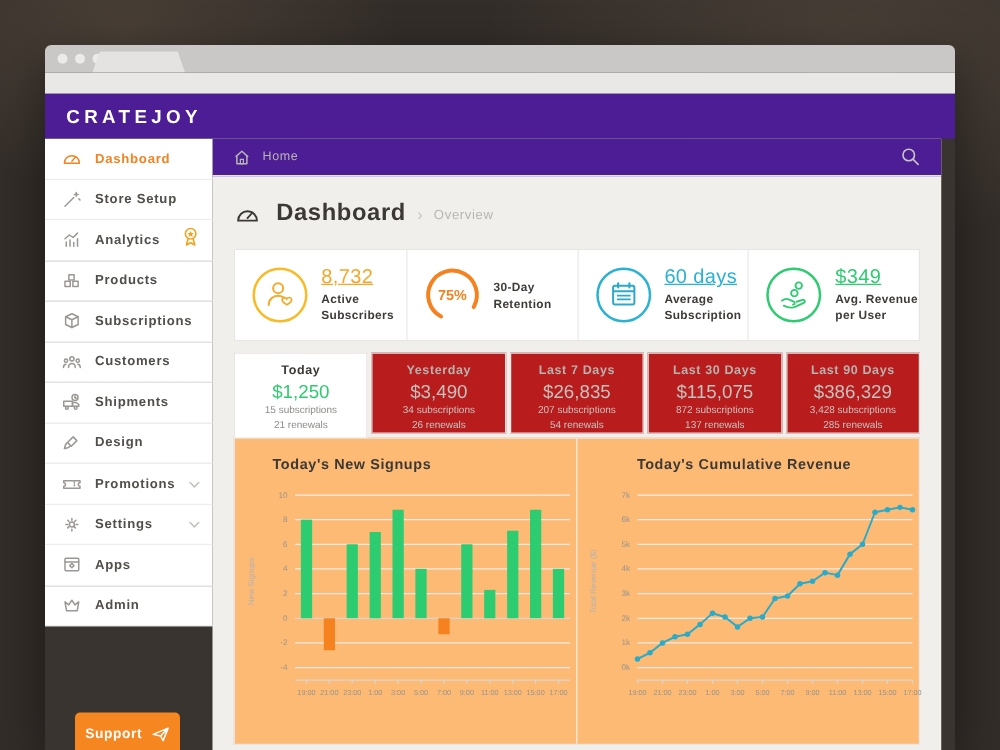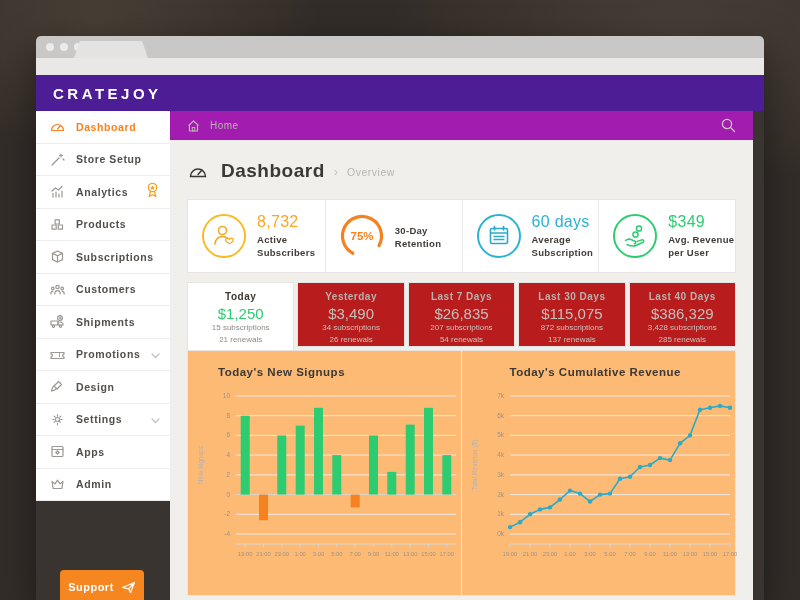--- a/index.html
+++ b/index.html
@@ -43,39 +43,39 @@
   .side-item.active .si-label { color:#f5821f; }
   .side-icon { stroke:#9b9793; fill:none; stroke-width:1.2; stroke-linecap:round; stroke-linejoin:round; }
   .side-item.active .side-icon { stroke:#f5821f; }
   .side-right { position:absolute; right:10px; top:50%; transform:translateY(-50%); }
   .support-btn { position:absolute; left:24px; top:459px; width:84px; height:34px; background:#f6861f;
     border-radius:4px; display:flex; align-items:center; justify-content:center; gap:7px; cursor:pointer; }
   .support-label { color:#fff; font-size:11px; font-weight:bold; letter-spacing:.5px; }
 
   
   .content { position:absolute; left:134px; right:11px; top:0; bottom:0; background:#f1efec; overflow:hidden; }
-  .breadcrumb-bar { height:30px; background:#a21caf; border-bottom:1px solid #e7e5e2;
+  .breadcrumb-bar { height:30px; background:#4c1d95; border-bottom:1px solid #e7e5e2;
     display:flex; align-items:center; padding:0 16px; }
   .bc-label { font-size:10px; color:#b8b5b1; letter-spacing:.5px; margin-left:9px; }
   .bc-search { margin-left:auto; cursor:pointer; display:flex; }
 
   .main { padding:0 17px; }
   .title-row { margin-top:15px; height:30px; display:flex; align-items:center; }
   .page-title { font-size:19px; font-weight:bold; color:#3c3835; letter-spacing:.5px; margin-left:12px; }
   .crumb-sep { color:#c7c4c0; font-size:13px; margin:0 9px; }
   .crumb-sub { font-size:10.5px; color:#b8b5b1; letter-spacing:.5px; padding-top:2px; }
 
   
   .stats-row { margin-top:13px; display:grid; grid-template-columns:1fr 1fr 1fr 1fr;
     background:#fff; border:1px solid #e7e4e1; height:74px; }
   .stat-card { display:flex; align-items:center; padding-left:13px; border-left:1px solid #eceae7; }
   .stat-card:first-child { border-left:none; }
   .stat-icon { width:46px; height:46px; flex:0 0 46px; display:flex; align-items:center; justify-content:flex-end; }
   .stat-text { margin-left:10px; }
-  .stat-value { font-size:16px; font-weight:500; letter-spacing:.3px; }
+  .stat-value { font-size:16px; font-weight:500; letter-spacing:.3px;text-decoration:underline; }
   .stat-label { font-size:9.5px; font-weight:bold; color:#3f3b38; letter-spacing:.3px; line-height:1.3; margin-top:3px; max-width:84px; }
   .v-yellow { color:#f7a628; } .v-blue { color:#29b2d2; } .v-green { color:#2ecc71; }
 
   
   .tabs-row { margin-top:9px; display:grid; grid-template-columns:1fr 1fr 1fr 1fr 1fr; gap:3px; height:62px; }
   .tab { background:#b91c1c; border:1px solid #e5e2df; text-align:center; padding-top:8px; cursor:pointer; }
   .tab-title { font-size:10px; font-weight:bold; letter-spacing:.5px; color:#b6b3af; }
   .tab-value { font-size:15px; color:#c3c0bc; margin-top:3px; }
   .tab-sub { font-size:8px; color:#c6c3bf; line-height:1.5; }
   .tab.active { background:#fff; border-color:#e7e4e1; border-bottom:none; height:68px; margin-bottom:-6px; position:relative; z-index:2; }
@@ -206,41 +206,41 @@
               <circle cx="4.5" cy="12.3" r="1.1"></circle>
               <circle cx="11.5" cy="12.3" r="1.1"></circle>
             </svg>
         </span>
         <span class="si-label">Shipments</span>
       </div>
 
       <div class="side-item">
         <span class="si-icon">
           <svg width="17" height="15" viewBox="0 0 17 15" class="side-icon">
+              <path d="M9.5 2.5l3 3-4.5 4.5-3-3z"></path>
+              <path d="M5 7l-1.1 1.1c-.8.8-.8 2.5-1.4 3.8 1.4-.4 3.1-.5 3.9-1.3L7.5 9.5"></path>
+            </svg>
+        </span>
+        <span class="si-label">Design</span>
+      </div>
+
+      <div class="side-item">
+        <span class="si-icon">
+          <svg width="17" height="15" viewBox="0 0 17 15" class="side-icon">
               <path d="M2 5.5h13v1.6a1.4 1.4 0 0 0 0 2.8v1.6H2V9.9a1.4 1.4 0 0 0 0-2.8z"></path>
               <line x1="10.5" y1="6.5" x2="10.5" y2="7.3"></line>
               <line x1="10.5" y1="8.7" x2="10.5" y2="9.5"></line>
             </svg>
         </span>
         <span class="si-label">Promotions</span>
         <span class="side-right">
           <svg width="9" height="6" viewBox="0 0 9 6">
               <polyline points="1,1 4.5,4.5 8,1" fill="none" stroke="#c5c2be" stroke-width="1.3" stroke-linecap="round"></polyline>
             </svg>
         </span>
-      </div>
-
-      <div class="side-item">
-        <span class="si-icon">
-          <svg width="17" height="15" viewBox="0 0 17 15" class="side-icon">
-              <path d="M9.5 2.5l3 3-4.5 4.5-3-3z"></path>
-              <path d="M5 7l-1.1 1.1c-.8.8-.8 2.5-1.4 3.8 1.4-.4 3.1-.5 3.9-1.3L7.5 9.5"></path>
-            </svg>
-        </span>
-        <span class="si-label">Design</span>
       </div>
 
       <div class="side-item">
         <span class="si-icon">
           <svg width="17" height="15" viewBox="0 0 17 15" class="side-icon">
               <circle cx="8.5" cy="7.5" r="2"></circle>
               <path d="M8.5 2.8v1.4M8.5 11.3v1.4M3.8 7.5h1.4M11.8 7.5h1.4M5.2 4.2l1 1M10.3 9.3l1 1M11.8 4.2l-1 1M6.2 9.3l-1 1"></path>
             </svg>
         </span>
         <span class="si-label">Settings</span>
@@ -389,21 +389,21 @@
             <div class="tab-sub">207 subscriptions</div>
             <div class="tab-sub">54 renewals</div>
           </div>
           <div class="tab">
             <div class="tab-title">Last 30 Days</div>
             <div class="tab-value">$115,075</div>
             <div class="tab-sub">872 subscriptions</div>
             <div class="tab-sub">137 renewals</div>
           </div>
           <div class="tab">
-            <div class="tab-title">Last 40 Days</div>
+            <div class="tab-title">Last 90 Days</div>
             <div class="tab-value">$386,329</div>
             <div class="tab-sub">3,428 subscriptions</div>
             <div class="tab-sub">285 renewals</div>
           </div>
         </div>
 
         <div class="charts-panel">
           <div class="chart-half first">
             <div class="chart-title">Today's New Signups</div>
             <div class="chart-box"><svg width="272" height="176" viewBox="0 0 272 176">

